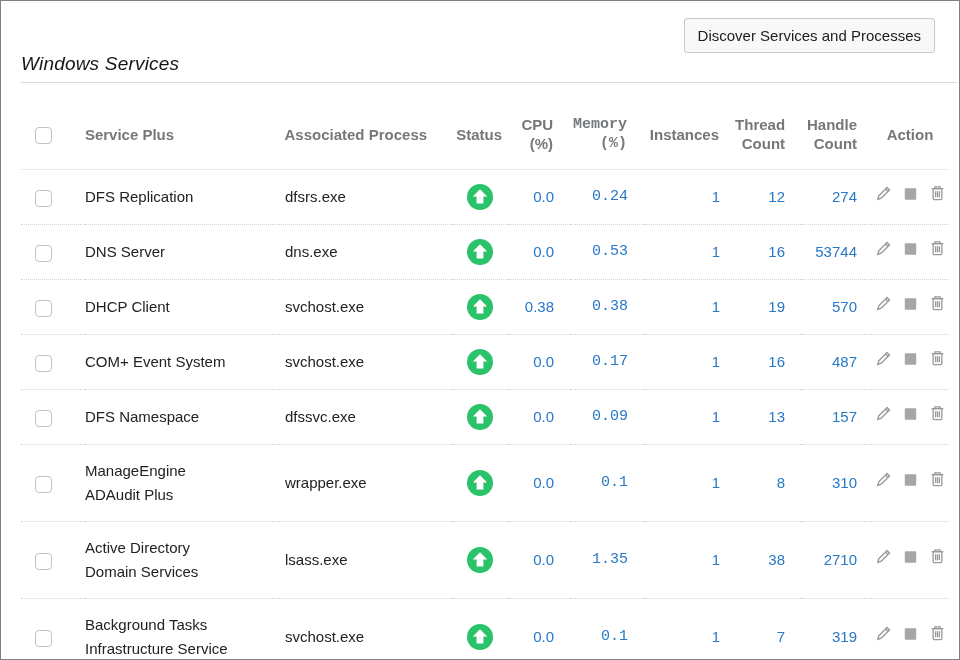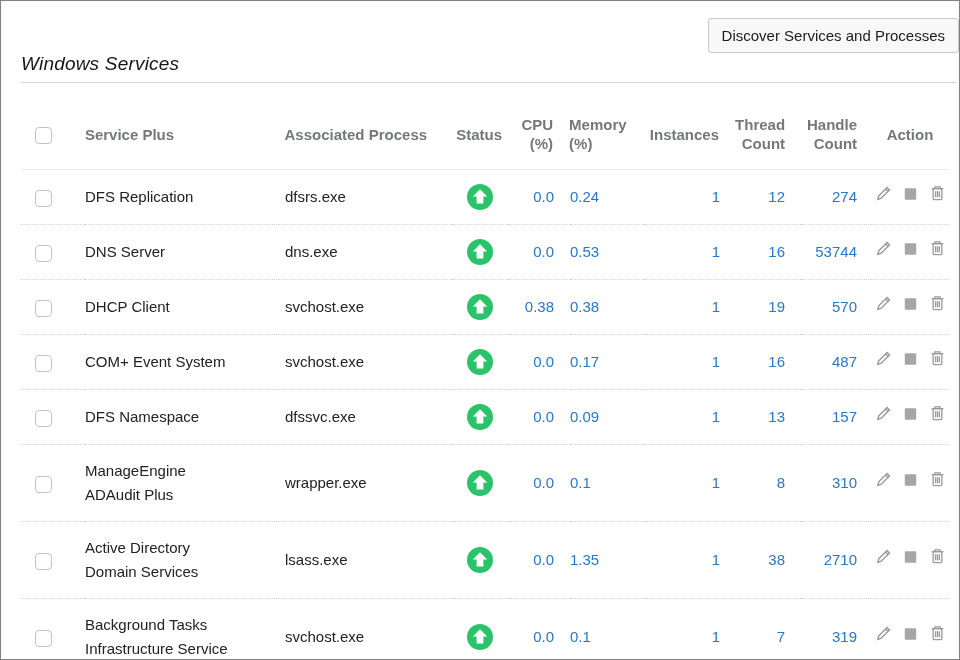--- a/index.html
+++ b/index.html
@@ -13,21 +13,21 @@
     font-family:"Liberation Sans","DejaVu Sans",sans-serif;
     background:#fff;
     color:#222;
     border:1px solid #808080;
     overflow:hidden;
     position:relative;
   }
   
   .topbar{position:relative;height:84px;}
   .discover-btn{
-    position:absolute;top:17px;right:0;
+    position:absolute;top:17px;right:24px;
     font-family:inherit;
     font-size:15px;color:#1c1c1c;
     background:#f8f8f8;
     border:1px solid #c9c9c9;
     border-radius:3px;
     padding:8px 13px;
     cursor:pointer;
   }
   .page-title{
     position:absolute;left:20px;top:52px;
@@ -62,21 +62,21 @@
   }
   .thead .tr .th{border-bottom:1px solid #e9e9e9;}
   .tbody .tr + .tr .td{border-top:1px dotted #d4d4d4;}
   .tbody .td{line-height:24px;}
   
   .col-check{width:64px;padding-left:14px;}
   .col-name{width:194px;padding-right:36px;}
   .col-proc{width:173px;padding-left:6px;padding-right:10px;}
   .col-status{width:56px;text-align:center;}
   .col-cpu{width:62px;text-align:right;padding-right:16px;}
-  .col-mem{width:74px;text-align:left;padding-right:16px;}
+  .col-mem{width:74px;text-align:right;padding-right:16px;font-family:Liberation Mono, monospace;}
   .col-inst{width:92px;text-align:right;padding-right:16px;}
   .col-thread{width:65px;text-align:right;padding-right:16px;}
   .col-handle{width:70px;text-align:right;padding-right:14px;}
   .col-action{width:78px;text-align:center;}
   .num{color:var(--blue);}
   
   .checkbox{
     display:inline-block;width:17px;height:17px;
     border:1px solid #c3c3c3;border-radius:4px;background:#fff;
     cursor:pointer;vertical-align:middle;

